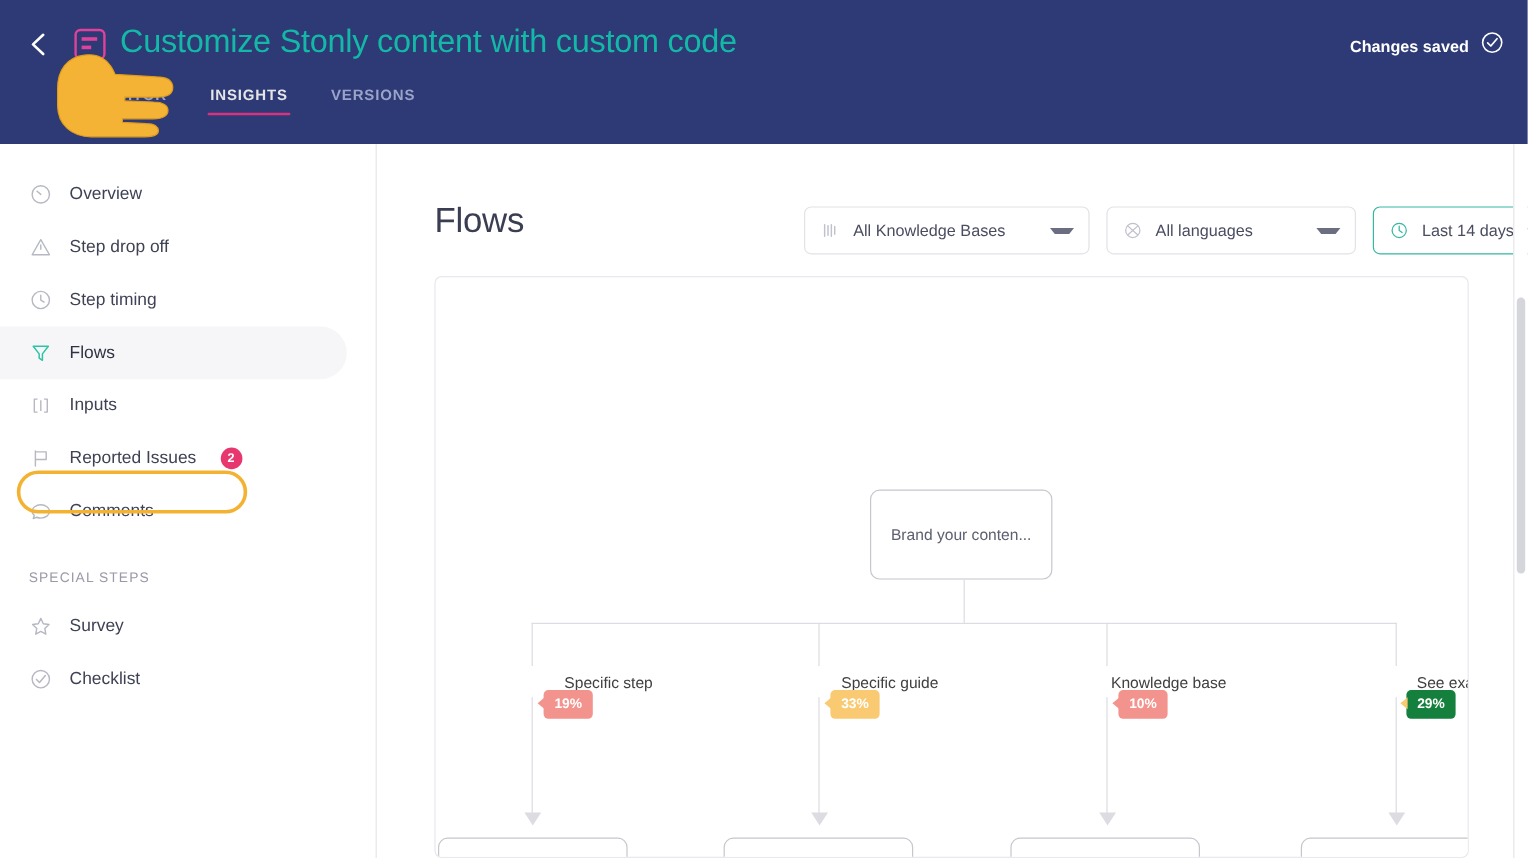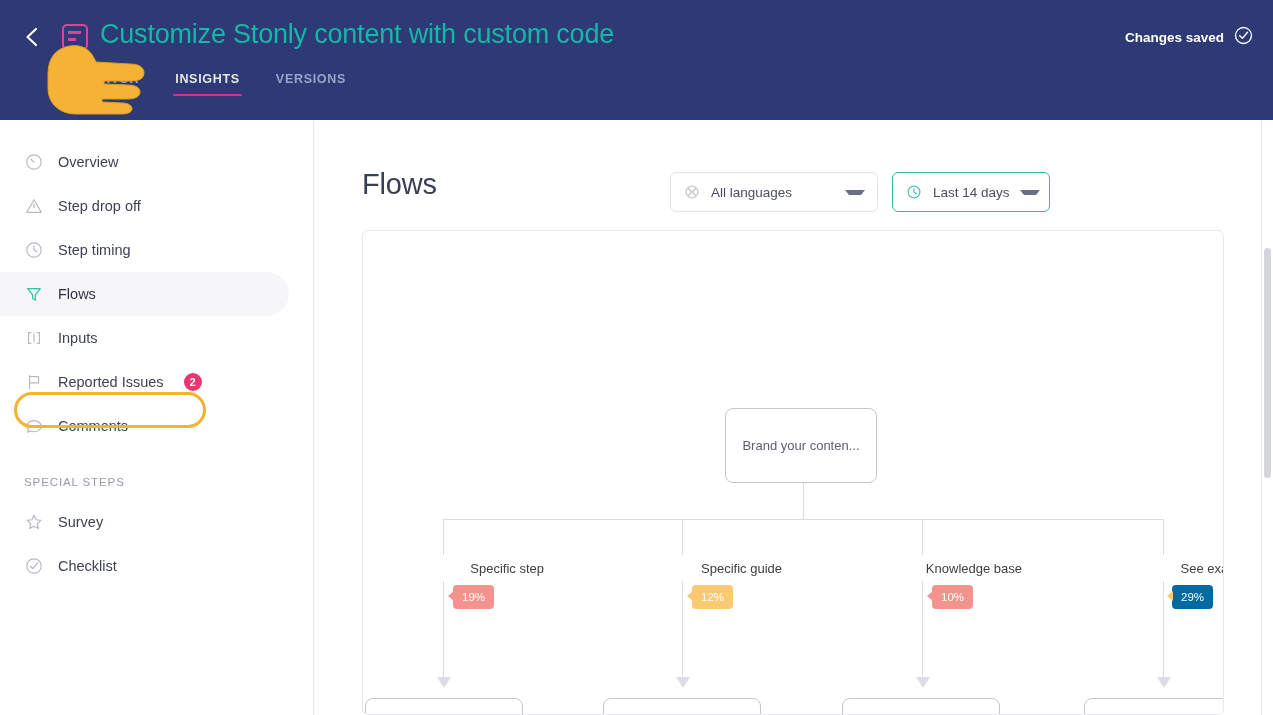--- a/index.html
+++ b/index.html
@@ -195,38 +195,38 @@
     position: absolute; top: 330px;
     width: 200px; text-align: right;
     font-size: 13px; color: #404040;
   }
   .branch-label.b1 { left: -19px; }
   .branch-label.b2 { left: 219px; }
   .branch-label.b3 { left: 459px; }
   .branch-label.b4 { left: 700px; }
 
   .pct {
-    position: absolute; top: 354px;
+    position: absolute; top: 344px;
     height: 22px; padding: 12px 9px;
     border-radius: 4px;
     display: flex; align-items: center; justify-content: center;
-    font-size: 11.5px; font-weight: normal; color: #ffffff;
+    font-size: 11.5px; font-weight: bold; color: #ffffff;
   }
   .pct::before {
     content: ""; position: absolute;
     left: -5px; top: 6px;
     width: 0; height: 0;
     border-top: 5px solid transparent;
     border-bottom: 5px solid transparent;
     border-right: 6px solid currentColor;
   }
   .pct.p1 { left: 90px; background: #f3938d; color: #f3938d; }
   .pct.p2 { left: 329px; background: #f9ca71; color: #f9ca71; }
   .pct.p3 { left: 569px; background: #f3938d; color: #f3938d; }
-  .pct.p4 { left: 809px; background: #0369a1; color: #f9ca71; justify-content: flex-end; }
+  .pct.p4 { left: 809px; background: #15803d; color: #f9ca71; justify-content: flex-end; }
   .pct span { color: #ffffff; position: relative; }
 
   .connector { position: absolute; background: #dcdce2; }
   .v-root   { left: 440px; top: 252px; width: 1px; height: 36px; }
   .h-rail   { left: 80px;  top: 288px; width: 721px; height: 1px; }
   .v-b1     { left: 80px;  top: 288px; width: 1px; height: 36px; }
   .v-b2     { left: 319px; top: 288px; width: 1px; height: 36px; }
   .v-b3     { left: 559px; top: 288px; width: 1px; height: 36px; }
   .v-b4     { left: 800px; top: 288px; width: 1px; height: 36px; }
   .v-d1     { left: 80px;  top: 350px; width: 1px; height: 98px; }
@@ -397,20 +397,29 @@
   <div class="highlight-ring"></div>
 </div>
 
 <div class="main">
 
   <div class="main-head">
     <div class="flows-title">Flows</div>
 
     <div class="filters">
 
+      <div class="filter w1">
+        <span class="f-ico">
+          <svg width="16" height="16" viewBox="0 0 20 20">
+              <path d="M4 4 v12 M7.5 5 v10 M11 4 v12 M14.5 6 v8" stroke="#bfc1cb" stroke-width="1.5" stroke-linecap="round"></path>
+            </svg>
+        </span>
+        <span class="f-label">All Knowledge Bases</span>
+        <span class="caret"></span>
+      </div>
 
       <div class="filter w2">
         <span class="f-ico">
           <svg width="16" height="16" viewBox="0 0 20 20">
               <circle cx="10" cy="10" r="7.4" fill="none" stroke="#bfc1cb" stroke-width="1.3"></circle>
               <path d="M4.7 5.3 L15.3 14.7 M15.3 5.3 L4.7 14.7" stroke="#bfc1cb" stroke-width="1.3"></path>
             </svg>
         </span>
         <span class="f-label">All languages</span>
         <span class="caret"></span>
@@ -451,21 +460,21 @@
 
       <div class="branch-label b1">Specific step</div>
       <div class="branch-label b2">Specific guide</div>
       <div class="branch-label b3">Knowledge base</div>
       <div class="branch-label b4">See examples</div>
 
       <div class="pct p1">
           <span>19%</span>
         </div>
       <div class="pct p2">
-          <span>12%</span>
+          <span>33%</span>
         </div>
       <div class="pct p3">
           <span>10%</span>
         </div>
       <div class="pct p4">
           <span>29%</span>
         </div>
 
       <div class="node leaf l1">Customize guides and steps with CSS</div>
       <div class="node leaf l2">How to customize specific guides with custom code</div>

